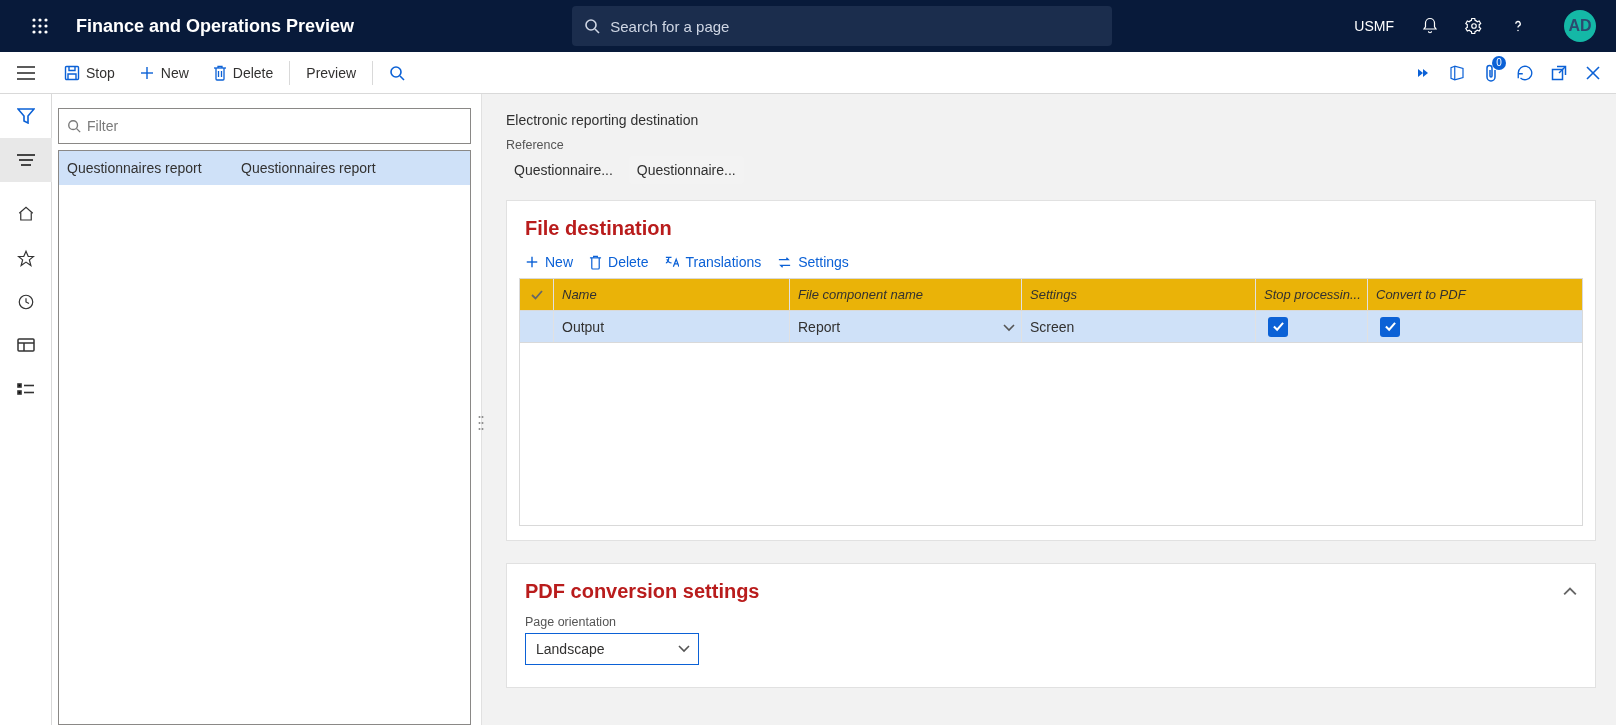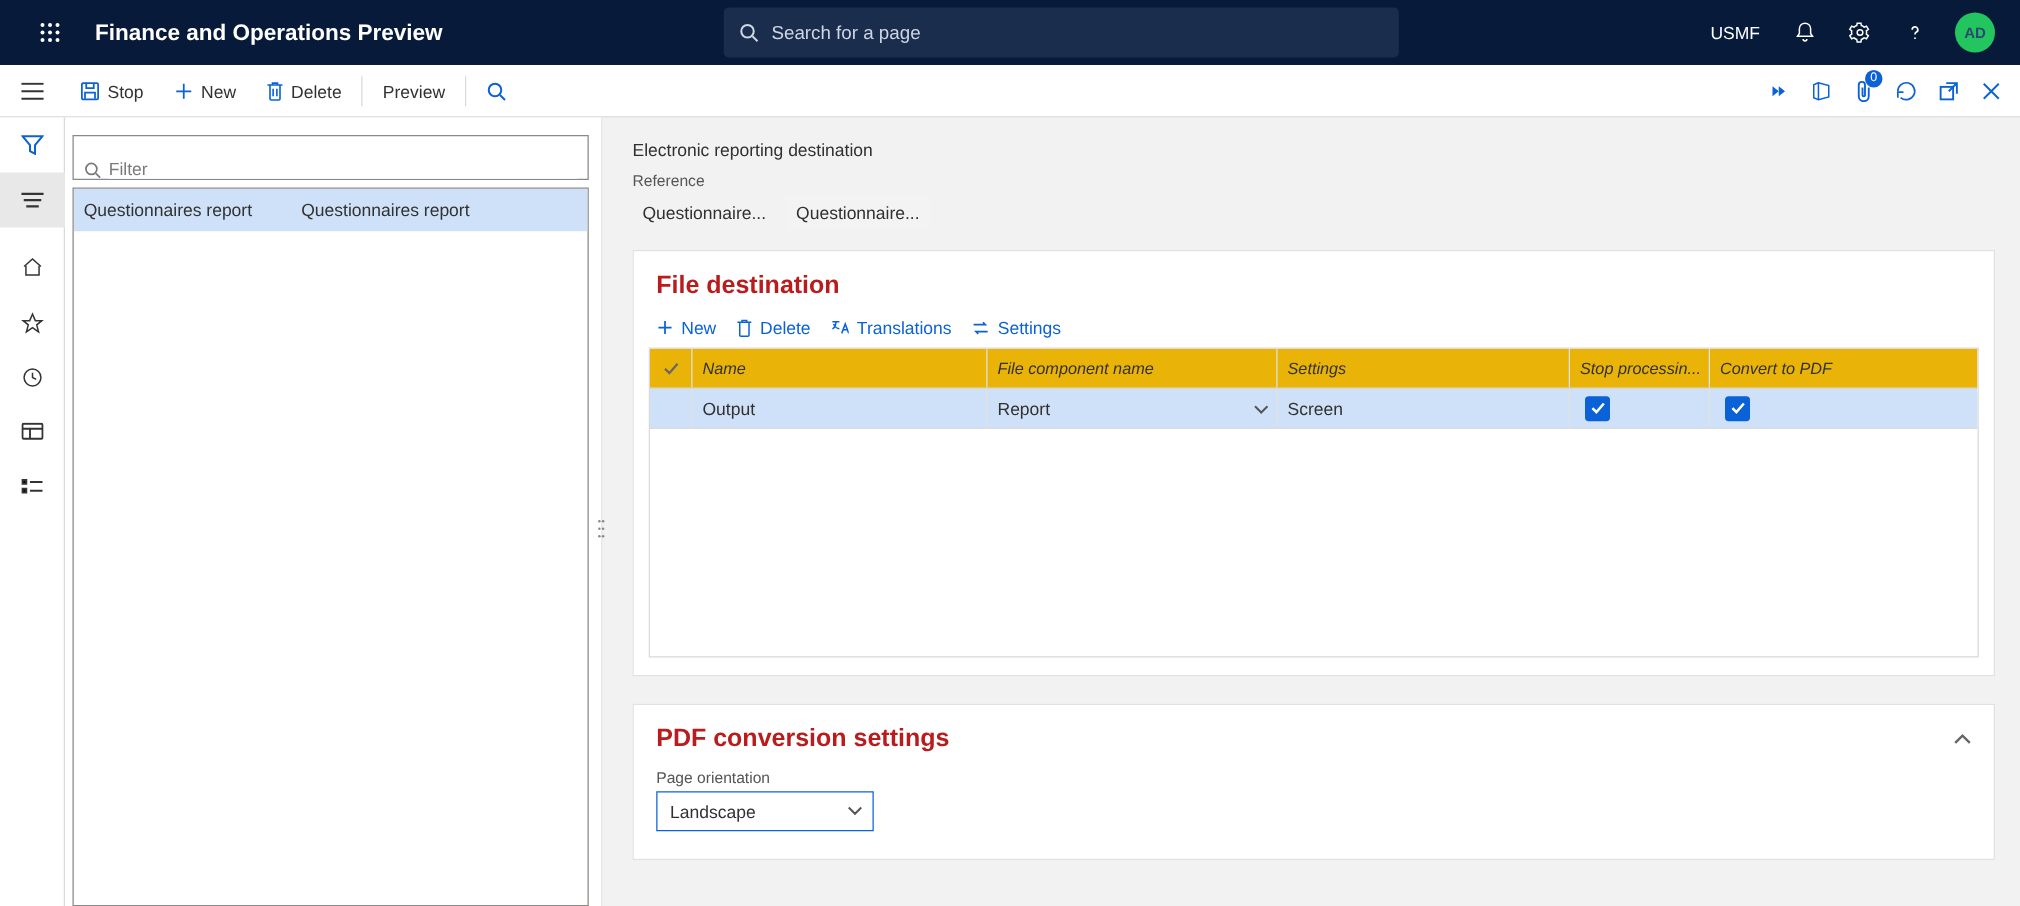--- a/index.html
+++ b/index.html
@@ -11,41 +11,41 @@
   .waffle { width: 40px; height: 40px; display: flex; align-items: center; justify-content: center; cursor: pointer; }
   .app-title { font-size: 18px; font-weight: 600; margin-left: 16px; white-space: nowrap; }
   .search-wrap { flex: 1; display: flex; justify-content: center; }
   .search-box { height: 40px; width: 540px; background: #1b2d4d; border-radius: 4px; display: flex; align-items: center; padding: 0 12px; color: #cfd6e4; }
   .search-box svg { flex-shrink: 0; margin-right: 10px; }
   .search-box input { background: transparent; border: none; outline: none; color: #fff; font-size: 15px; flex: 1; }
   .search-box input::placeholder { color: #cfd6e4; }
   .header-right { display: flex; align-items: center; gap: 4px; margin-left: 12px; }
   .header-right .txt { font-size: 14px; padding: 0 12px; }
   .hicon { width: 40px; height: 40px; display: flex; align-items: center; justify-content: center; cursor: pointer; }
-  .avatar { width: 32px; height: 32px; border-radius: 50%; background: #22c55e; color: #2b4a6f; font-size: 12px; font-weight: 600; display: flex; align-items: center; justify-content: center; margin-left: 8px; }
+  .avatar { width: 32px; height: 32px; border-radius: 50%; background: #14b8a6; color: #2b4a6f; font-size: 16px; font-weight: 600; display: flex; align-items: center; justify-content: center; margin-left: 22px; }
 
   
   .action-bar { height: 42px; background: #fff; border-bottom: 1px solid #d9d9d9; display: flex; align-items: center; padding: 0 6px 0 0; flex-shrink: 0; }
   .mini-hamburger { width: 52px; height: 42px; display: flex; align-items: center; justify-content: center; cursor: pointer; color: #333; }
   .action-btn { height: 32px; display: flex; align-items: center; padding: 0 12px; font-size: 14px; color: #323130; cursor: pointer; gap: 6px; border-radius: 2px; }
   .action-btn svg { color: #0b61d6; }
   .action-sep { width: 1px; height: 24px; background: #d9d9d9; margin: 0 4px; }
   .action-spacer { flex: 1; }
   .abicon { width: 34px; height: 30px; display: flex; align-items: center; justify-content: center; color: #0b61d6; cursor: pointer; position: relative; }
   .badge { position: absolute; top: -2px; right: 2px; background: #0b61d6; color: #fff; font-size: 10px; width: 14px; height: 14px; border-radius: 50%; display: flex; align-items: center; justify-content: center; }
 
   
   .body { flex: 1; display: flex; min-height: 0; }
   .nav-rail { width: 52px; background: #fff; border-right: 1px solid #d9d9d9; display: flex; flex-direction: column; align-items: center; padding-top: 0; }
   .rail-icon { width: 52px; height: 44px; display: flex; align-items: center; justify-content: center; color: #333; cursor: pointer; }
   .rail-icon.first { color: #0b61d6; }
   .rail-icon.active { background: #e8e8e8; }
 
   .list-pane { width: 430px; background: #fff; border-right: 1px solid #e1e1e1; display: flex; flex-direction: column; padding: 14px 10px 0 6px; position: relative; }
-  .filter-input { height: 36px; border: 1px solid #8a8886; border-radius: 0; display: flex; align-items: flex-end; padding: 0 8px; margin: 0 0 6px 0; }
+  .filter-input { height: 36px; border: 1px solid #8a8886; border-radius: 0; display: flex; align-items: center; padding: 0 8px; margin: 0 0 6px 0; }
   .filter-input input { border: none; outline: none; font-size: 14px; flex: 1; color: #333; }
   .filter-input input::placeholder { color: #7a7a7a; }
   .filter-input svg { color: #7a7a7a; margin-right: 6px; }
   .list-table { border: 1px solid #8a8886; flex: 1; display: flex; flex-direction: column; overflow: hidden; }
   .list-row { display: flex; height: 34px; align-items: center; padding: 0 4px; border-bottom: 1px solid transparent; }
   .list-row.selected { background: #cfe1f8; }
   .list-cell { font-size: 14px; color: #323130; white-space: nowrap; overflow: hidden; text-overflow: ellipsis; padding: 0 4px; }
   .list-cell.c1 { width: 174px; }
   .list-cell.c2 { flex: 1; }
   .splitter-handle { position: absolute; right: -4px; top: 50%; width: 8px; height: 26px; display: flex; align-items: center; justify-content: center; color: #888; cursor: ew-resize; }

